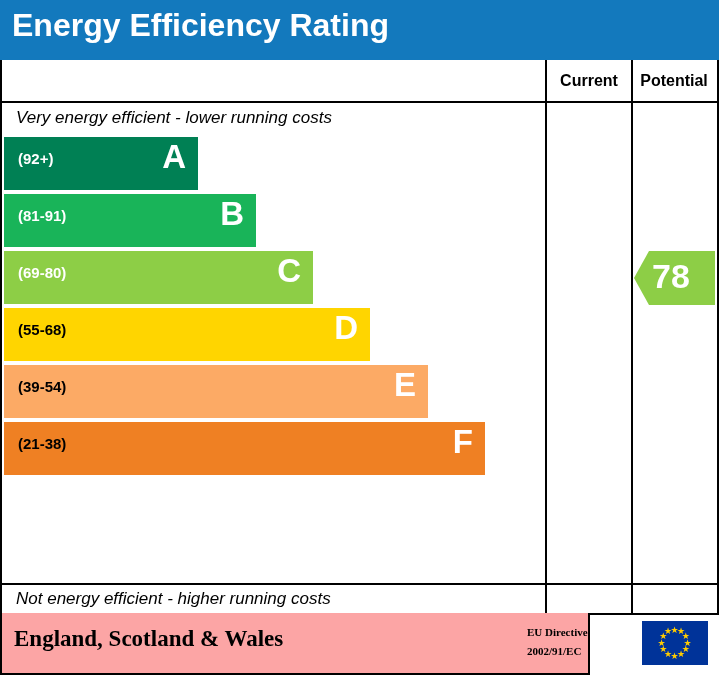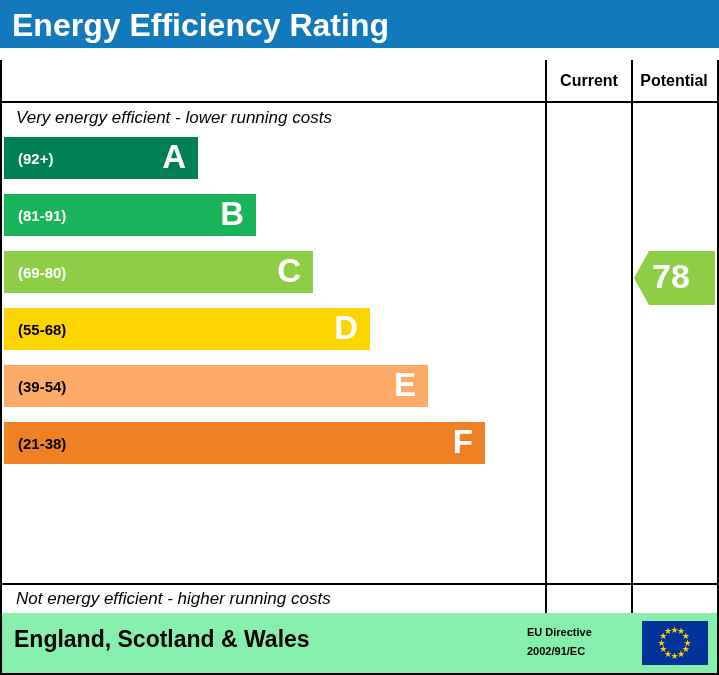--- a/index.html
+++ b/index.html
@@ -17,21 +17,21 @@
     box-sizing: border-box;
     background: #ffffff;
   }
 
   
   .epc-header {
     position: absolute;
     left: 0;
     top: 0;
     width: 719px;
-    height: 48px;
+    height: 60px;
     background: #1379bd;
     box-sizing: border-box;
   }
   .epc-header-title {
     position: absolute;
     left: 12px;
     top: 7px;
     color: #ffffff;
     font-size: 32px;
     font-weight: bold;
@@ -90,21 +90,21 @@
     font-size: 17px;
     color: #000000;
     white-space: nowrap;
   }
   .note-top { top: 48px; }
   .note-bottom { top: 529px; }
 
   
   .band {
     position: absolute;
-    height: 42px;
+    height: 53px;
     box-sizing: border-box;
   }
   .band-range {
     position: absolute;
     left: 14px;
     top: 13px;
     font-size: 15px;
     font-weight: bold;
     color: #ffffff;
   }
@@ -150,26 +150,27 @@
     font-weight: bold;
     color: #ffffff;
     white-space: nowrap;
   }
 
   
   .epc-footer {
     position: absolute;
     left: 0;
     top: 613px;
-    width: 719px;
+    width: 590px;
     height: 62px;
     border: 2px solid #000000;
     border-top: none;
     box-sizing: border-box;
-    background: #86efac;
+    background: #fca5a5;
+    font-family: Liberation Serif, serif;
   }
   .footer-region {
     position: absolute;
     left: 12px;
     top: 13px;
     font-size: 23px;
     font-weight: bold;
     color: #000000;
     white-space: nowrap;
   }

